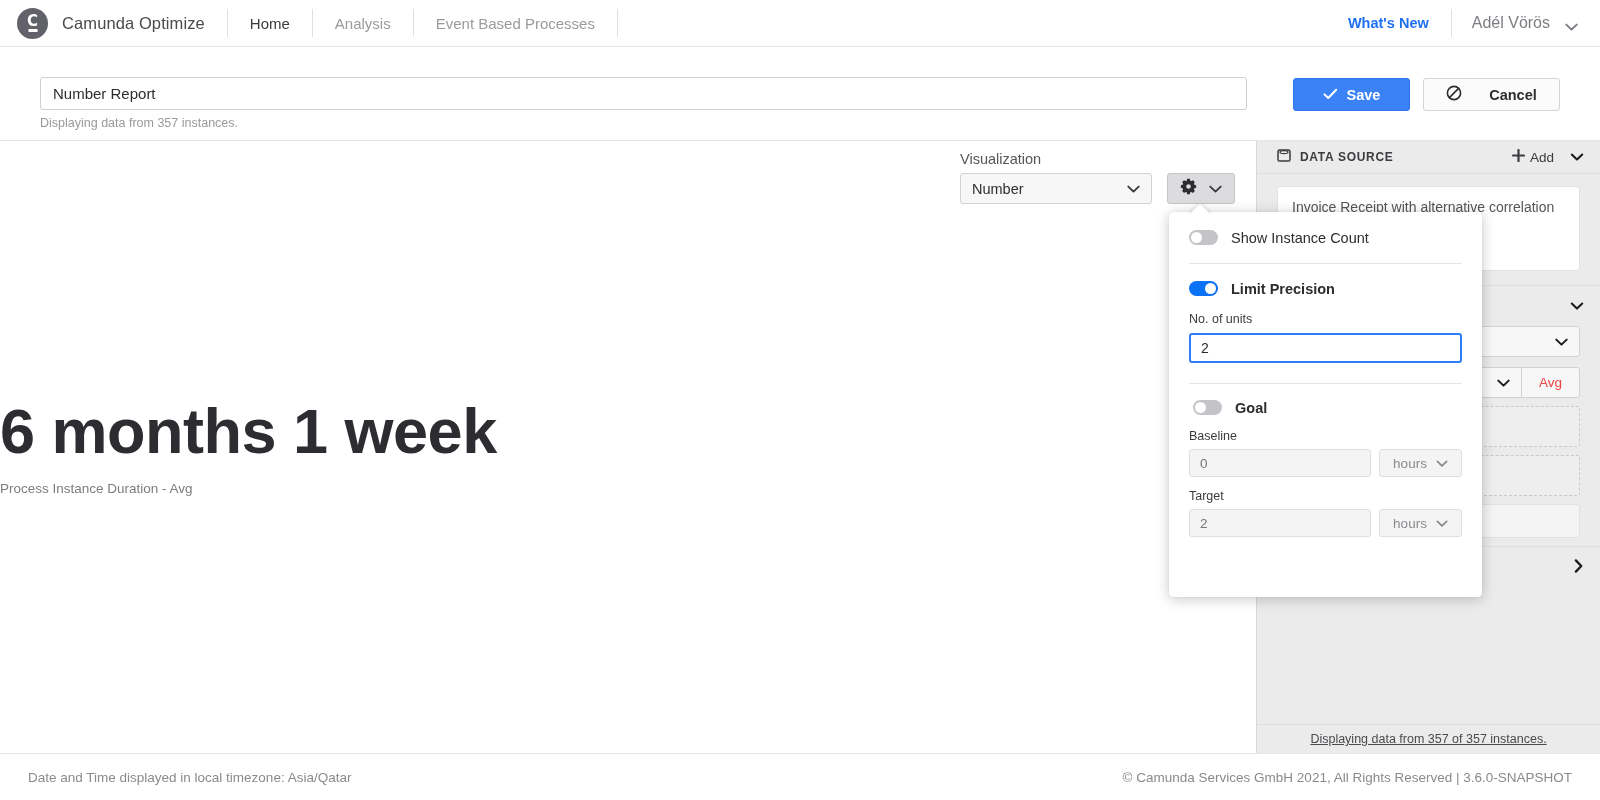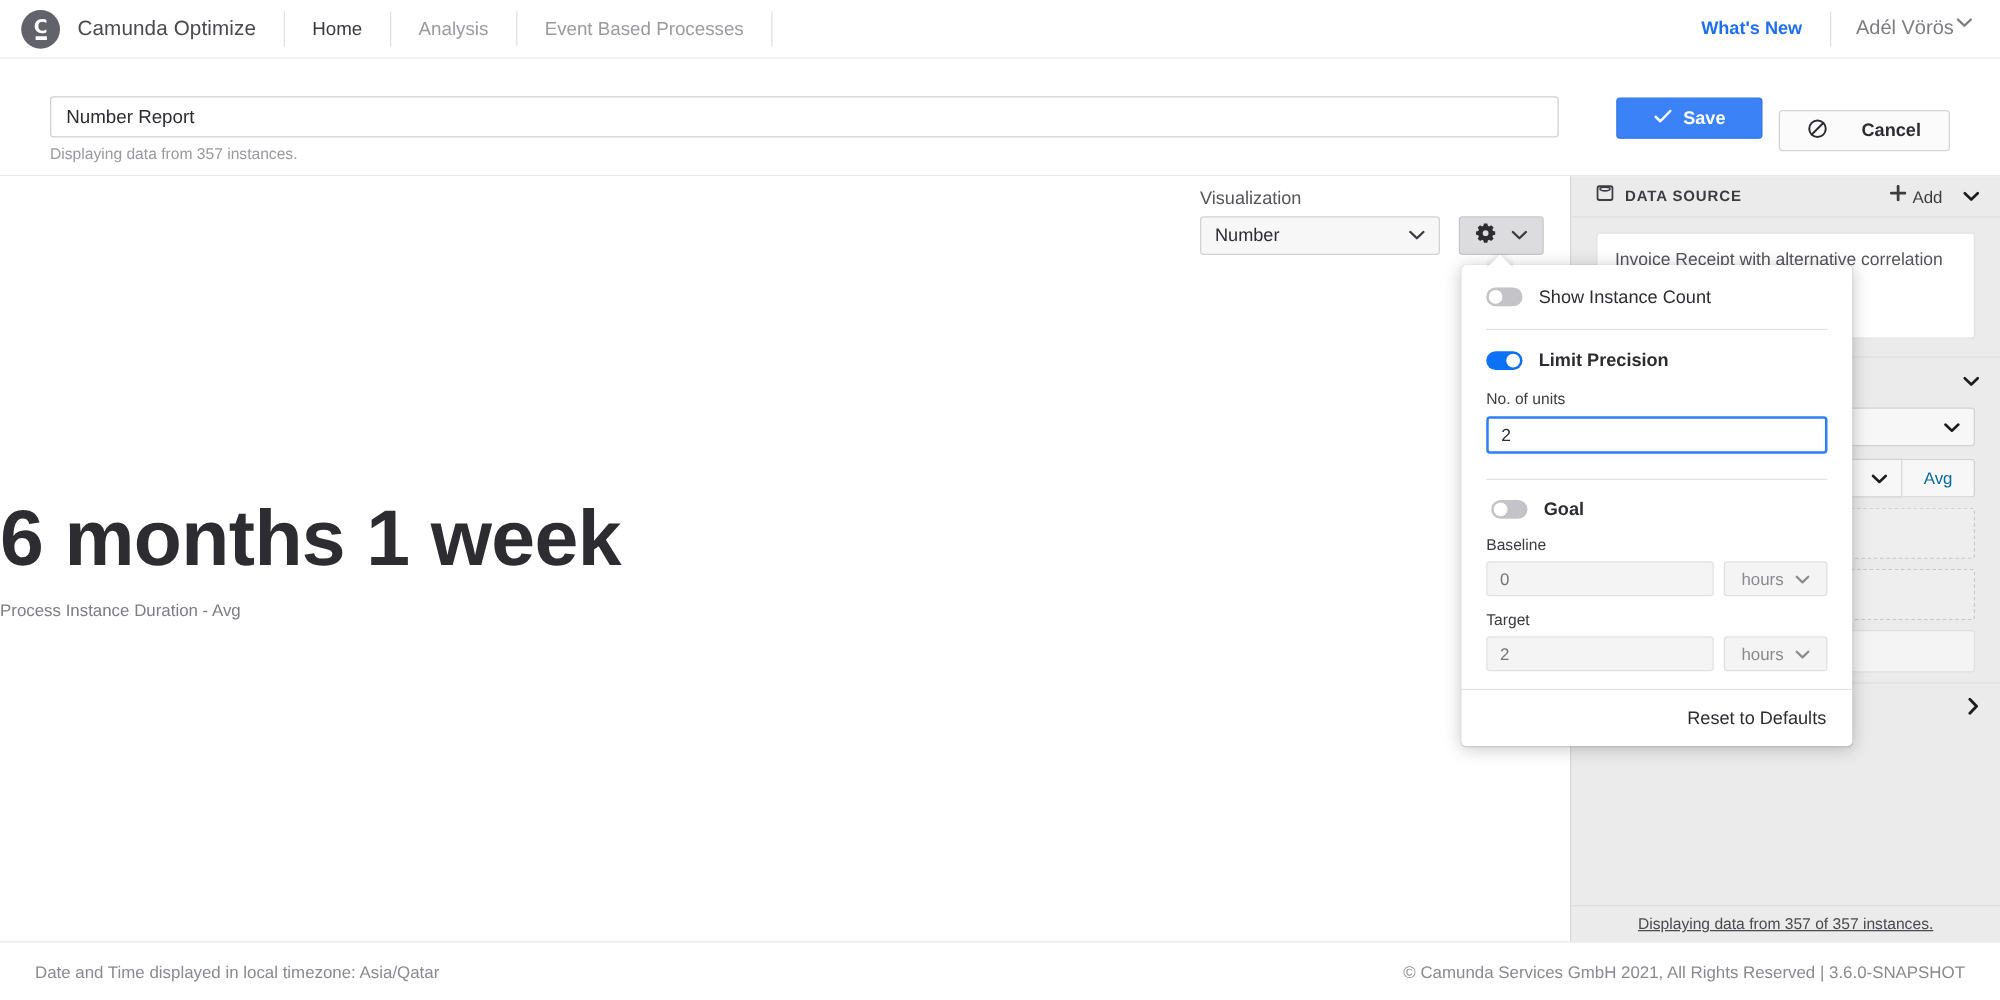--- a/index.html
+++ b/index.html
@@ -38,21 +38,21 @@
   }
   .hdiv { width: 1px; height: 28px; background: #e0e0e0; margin: 0 0 0 22px; }
   .navlink {
     font-size: 15px; color: #9b9b9f; padding: 0 22px; cursor: pointer;
     text-decoration: none; white-space: nowrap;
   }
   .navlink.active { color: #3b3b3f; }
   .hdiv2 { width: 1px; height: 28px; background: #e0e0e0; }
   .spacer { flex: 1 1 auto; }
   .whatsnew { font-size: 14.5px; color: #1f70f0; font-weight: 600; cursor: pointer; }
-  .userbox { display: flex; align-items: flex-start; gap: 2px; padding: 0 22px 0 20px; cursor: pointer; }
+  .userbox { display: flex; align-items: flex-end; gap: 15px; padding: 0 22px 0 20px; cursor: pointer; }
   .username { font-size: 16px; color: #7c7c82; }
   .chev { display: inline-block; }
   .chev svg { display:block; }
 
   
   .ctrlbar {
     position: absolute; top: 47px; left: 0; width: 1600px; height: 94px;
     background: #fff; border-bottom: 1px solid #e5e5e5;
   }
   .name-input {
@@ -70,21 +70,20 @@
     color: #fff; font-size: 14.5px; font-weight: 700; cursor: pointer;
     display: flex; align-items: center; justify-content: center; gap: 9px;
     font-family: "Liberation Sans", sans-serif;
   }
   .btn-cancel {
     position: absolute; left: 1423px; top: 31px; width: 137px; height: 33px;
     background: #fbfbfb; border: 1px solid #d4d4d8; border-radius: 3px;
     color: #2d2d31; font-size: 14.5px; font-weight: 700; cursor: pointer;
     display: flex; align-items: center; justify-content: center; gap: 27px;
     font-family: "Liberation Sans", sans-serif;
-    margin-top: 10px;
   }
 
   
   .canvas {
     position: absolute; top: 141px; left: 0; width: 1256px; height: 612px;
     background: #fff;
   }
   .viz-label {
     position: absolute; left: 960px; top: 10px; font-size: 14.5px; color: #55555a;
   }
@@ -145,21 +144,21 @@
     border: 1px solid #d2d2d6; border-radius: 3px;
     display: flex; align-items: center; justify-content: space-between;
     padding: 0 11px; font-size: 14px; color: #55555a; cursor: pointer;
   }
   .row2 { display: flex; gap: 0; margin: 0 20px 8px 20px; }
   .row2 .fs { flex: 1; height: 31px; background: #f7f7f8; border: 1px solid #d2d2d6;
     border-radius: 3px 0 0 3px; display: flex; align-items: center;
     justify-content: space-between; padding: 0 11px; font-size: 14px; color: #55555a; cursor:pointer;}
   .row2 .agg { width: 58px; height: 31px; background: #f7f7f8; border: 1px solid #d2d2d6;
     border-left: none; border-radius: 0 3px 3px 0; display:flex; align-items:center;
-    justify-content:center; font-size: 13.5px; color: #0369a1; cursor: pointer;}
+    justify-content:center; font-size: 13.5px; color: #ef4444; cursor: pointer;}
   .dashed {
     margin: 0 20px 8px 20px; height: 41px; border: 1px dashed #c8c8cc; border-radius: 3px;
     background: rgba(255,255,255,.18);
   }
   .plain-box {
     margin: 0 20px 8px 20px; height: 34px; border: 1px solid #e0e0e2; border-radius: 3px;
     background: #f4f4f5;
   }
   .sec-collapsed {
     border-top: 1px solid #dedede; height: 42px; display: flex; align-items: center;
@@ -444,23 +443,20 @@
       <div class="pp-unit">
         <span>hours</span>
         <span>
           <svg width="12" height="8" viewBox="0 0 13 9">
               <path d="M1.3 1.6 L6.5 6.6 L11.7 1.6" stroke="#8a8a8f" stroke-width="2" fill="none" stroke-linecap="round" stroke-linejoin="round"></path>
             </svg>
         </span>
       </div>
     </div>
 
-    <div class="pp-footer">
-      <span class="pp-reset">Reset to Defaults</span>
-    </div>
   </div>
 
   <div class="footer">
     <div class="footer-left">Date and Time displayed in local timezone: Asia/Qatar</div>
     <div class="footer-right">© Camunda Services GmbH 2021, All Rights Reserved | 3.6.0-SNAPSHOT</div>
   </div>
 
 </div>
 
 </body></html>

